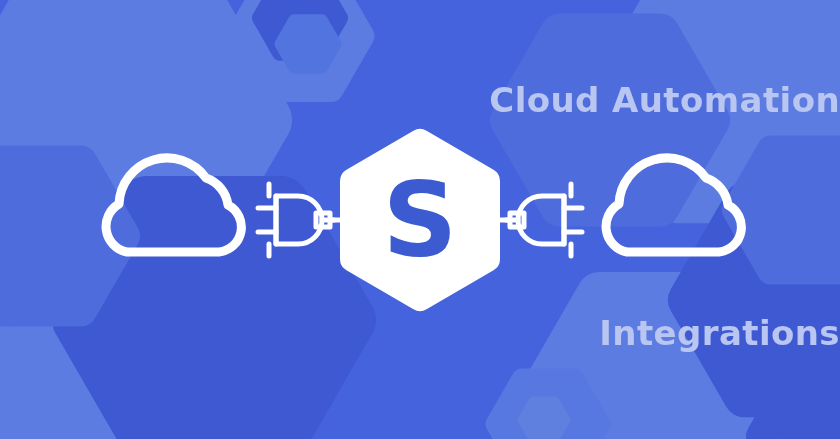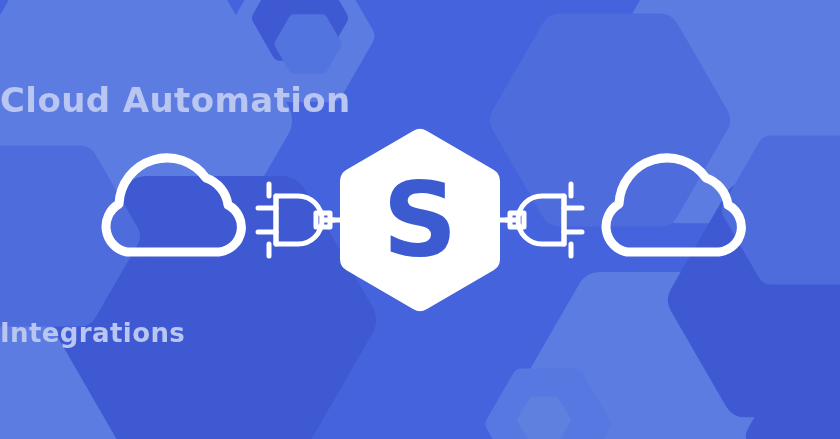--- a/index.html
+++ b/index.html
@@ -18,34 +18,34 @@
   #bg-layer, #art-layer {
     position: absolute;
     inset: 0;
     width: 840px;
     height: 439px;
   }
   .label {
     position: absolute;
     left: 0;
     width: 840px;
-    text-align: left;
+    text-align: right;
     color: #b9c6f2;
     font-weight: bold;
     letter-spacing: 0.4px;
     user-select: none;
   }
   #title-top {
     top: 80px;
     font-size: 34px;
     line-height: 40px;
   }
   #title-bottom {
     top: 314px;
-    font-size: 26px;
+    font-size: 34px;
     line-height: 38px;
   }
 </style>
 </head>
 <body>
 
 <div id="banner">
 
   <svg id="bg-layer" viewBox="0 0 840 439" preserveAspectRatio="none">
     <defs>

